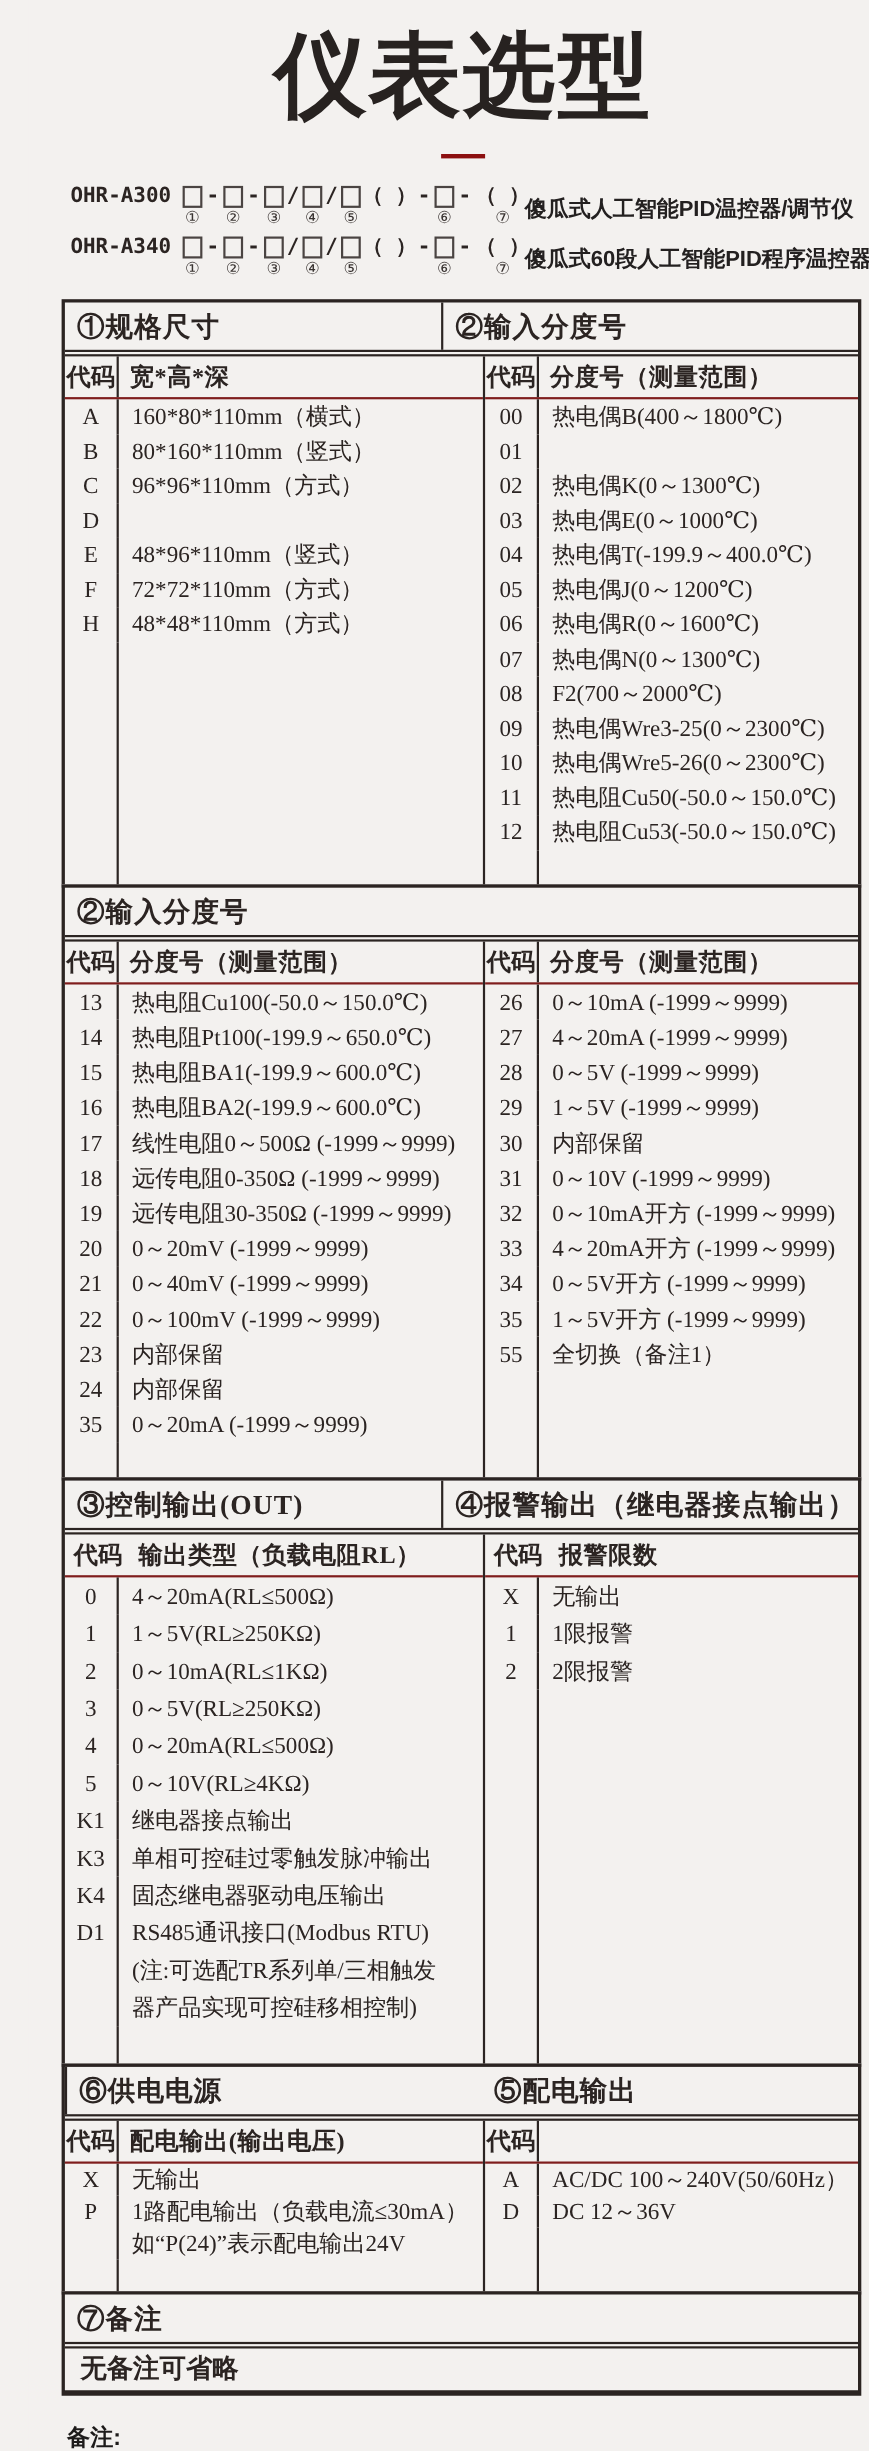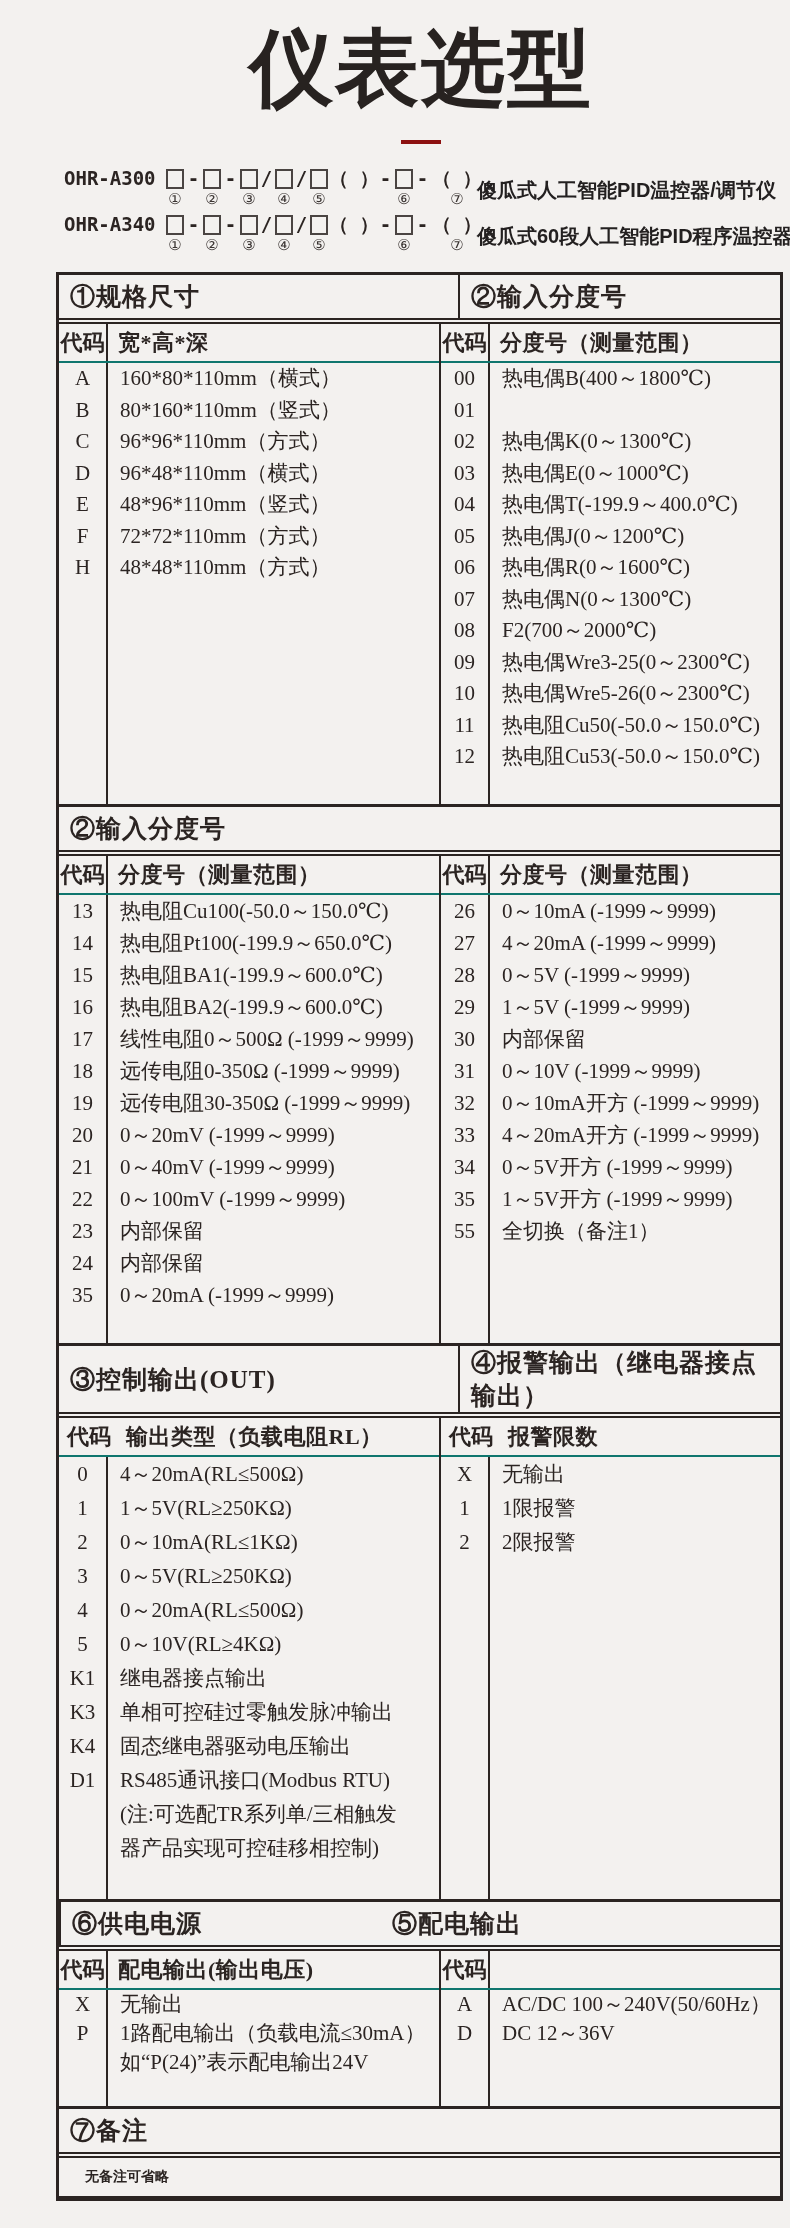--- a/index.html
+++ b/index.html
@@ -27,44 +27,44 @@
          font-weight:700;font-size:20px;line-height:25px;white-space:nowrap;color:#232020;}
 
   
   .tables{margin:14px 0 0 30px;width:727px;}
   .block{border:3px solid #2b2422;background:#f3f1ef;box-sizing:border-box;}
   .block + .block{margin-top:-3px;}
   .block.b5{border-bottom-width:5px;}
   .trow{display:flex;align-items:stretch;border-bottom:2px solid #2b2422;}
   .tcell{box-sizing:border-box;min-height:43px;display:flex;align-items:center;padding-left:11px;
          font-size:25px;font-weight:700;letter-spacing:1px;}
-  .tcell.l{width:399px;}
+  .tcell.l{width:342px;}
   .tcell.r{flex:1;border-left:2px solid #2b2422;}
   .tcell.full{flex:1;}
   .dgap{height:2px;border-bottom:2px solid #2b2422;}
   .tbody{display:flex;align-items:stretch;}
   .side{display:flex;flex-direction:column;box-sizing:border-box;}
   .side.l{width:380px;flex:0 0 380px;}
   .side.r{flex:1;border-left:2px solid #2b2422;}
-  .hrow{display:flex;align-items:stretch;border-bottom:2px solid #0f766e;min-height:37px;
+  .hrow{display:flex;align-items:stretch;border-bottom:2px solid #7f1d1d;min-height:37px;
         font-weight:700;font-size:22px;}
   .hcode{box-sizing:border-box;flex:0 0 49px;display:flex;align-items:center;justify-content:center;
          border-right:2px solid #2b2422;}
   .hrow.no-div .hcode{border-right:none;justify-content:flex-start;padding-left:8px;flex-basis:57px;}
   .hval{flex:1;display:flex;align-items:center;padding-left:10px;letter-spacing:0.5px;}
   .rows{flex:1;display:flex;flex-direction:column;}
   .row{display:flex;align-items:stretch;min-height:var(--rh);}
   .row.filler{flex:1;}
   .rcode{box-sizing:border-box;flex:0 0 49px;border-right:2px solid #2b2422;text-align:center;
          line-height:var(--rh);font-size:21px;}
   .rval{flex:1;padding-left:12px;font-size:21px;}
   .rval .line{line-height:var(--rh);white-space:nowrap;}
   .b1{--rh:31.5px;} .b2{--rh:32px;} .b3{--rh:34px;} .b4{--rh:29px;} .b5{--rh:38px;}
   .b5 .tbody{display:block;}
-  .note-row{min-height:38px;line-height:38px;padding-left:26px;font-size:14px;font-weight:700;}
+  .note-row{min-height:38px;line-height:38px;padding-left:14px;font-size:24px;font-weight:700;}
 
   
   .notes{margin:24px 0 0 35px;font-family:"Liberation Sans","DejaVu Sans",sans-serif;
          font-weight:700;font-size:21px;line-height:30.5px;color:#1d1b1a;}
   .nline{white-space:nowrap;}
 </style>
 </head>
 <body>
 
 <div class="page">
@@ -215,23 +215,20 @@
                 </div>
               </div>
               <div class="row">
                 <span class="rcode">C</span>
                 <div class="rval">
                   <div class="line">96*96*110mm（方式）</div>
                 </div>
               </div>
               <div class="row">
                 <span class="rcode">D</span>
-                <div class="rval">
-                  <div class="line">96*48*110mm（横式）</div>
-                </div>
               </div>
               <div class="row">
                 <span class="rcode">E</span>
                 <div class="rval">
                   <div class="line">48*96*110mm（竖式）</div>
                 </div>
               </div>
               <div class="row">
                 <span class="rcode">F</span>
                 <div class="rval">

